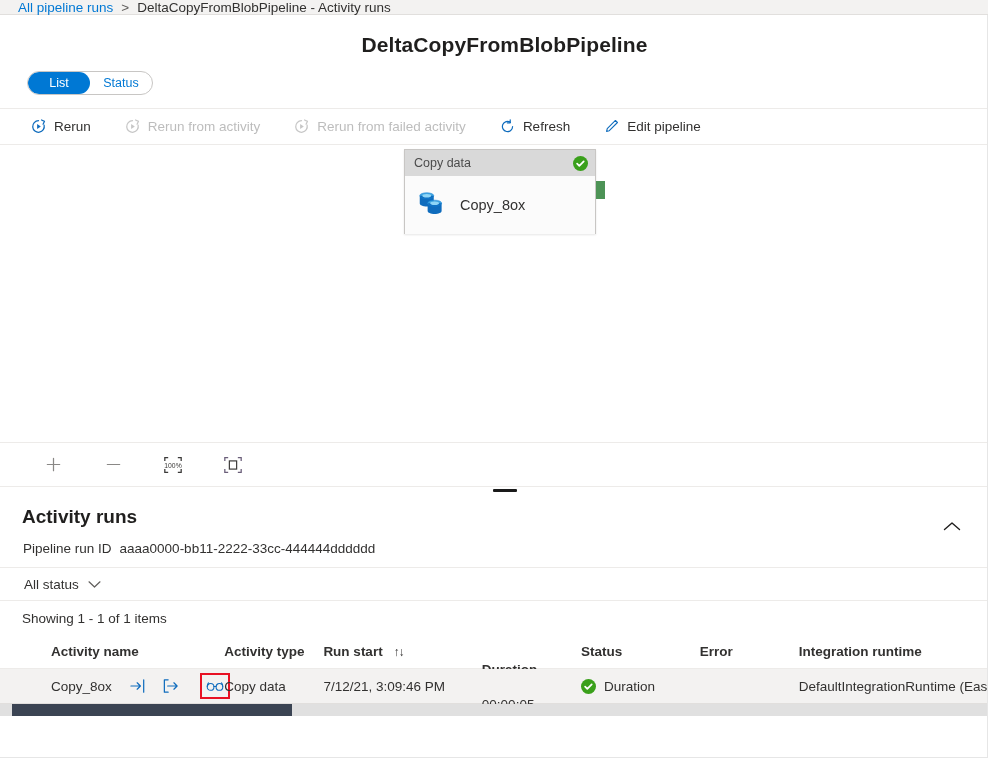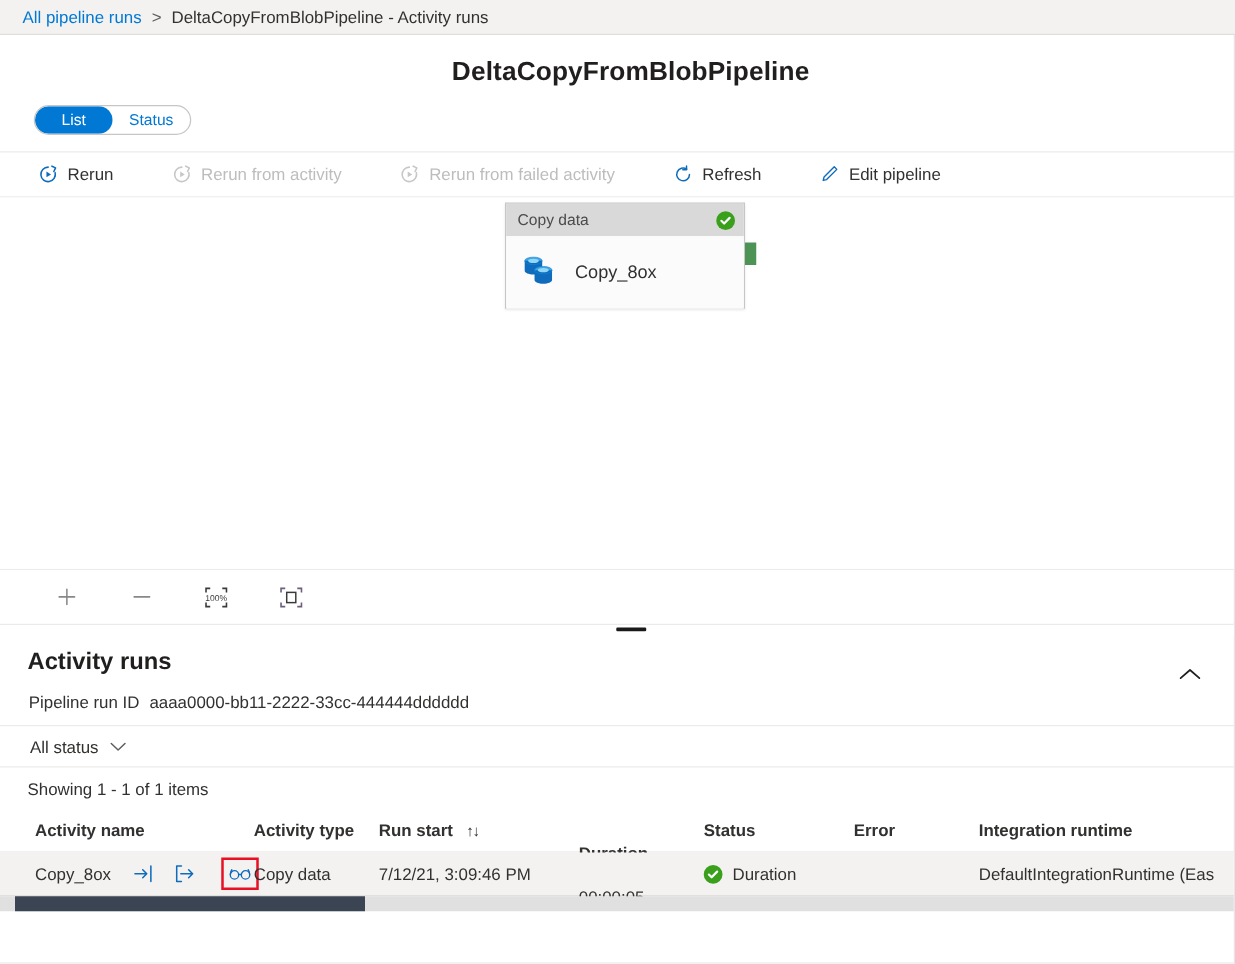--- a/index.html
+++ b/index.html
@@ -9,21 +9,21 @@
     height: 771px;
     font-family: "Liberation Sans", sans-serif;
     font-size: 13px;
     color: #323130;
     background: #ffffff;
     overflow: hidden;
   }
 
   
   #breadcrumb-bar {
-    height: 28px;
+    height: 15px;
     background: #f3f2f1;
     border-bottom: 1px solid #e1dfdd;
     display: flex;
     align-items: center;
     padding-left: 18px;
     font-size: 13.5px;
   }
   #breadcrumb-bar .crumb-link {
     color: #0078d4;
     cursor: pointer;
@@ -86,21 +86,21 @@
 
   
   #command-bar {
     margin-top: 13px;
     height: 37px;
     border-top: 1px solid #edebe9;
     border-bottom: 1px solid #edebe9;
     display: flex;
     align-items: center;
     padding-left: 30px;
-    gap: 16px;
+    gap: 3px;
   }
   .cmd {
     display: flex;
     align-items: center;
     gap: 7px;
     font-size: 13.5px;
     color: #323130;
     padding: 4px 16px 4px 0;
     margin-right: 14px;
     cursor: pointer;
@@ -269,21 +269,21 @@
     color: #323130;
     border-bottom: 1px solid #edebe9;
     height: 34px;
   }
   .tbl-body-row {
     background: #f3f2f1;
     border-bottom: 1px solid #e1dfdd;
     font-size: 13.5px;
     height: 35px;
   }
-  .c-name  { width: 203px; padding-left: 28px; display:flex; align-items:center; }
+  .c-name  { width: 203px; padding-left: 28px; display:flex; align-items:center;margin-left:23px; }
   .c-type  { width: 100px; }
   .c-start { width: 160px; }
   .c-dur   { width: 100px; margin-top: 36px; }
   .c-stat  { width: 120px; display: flex; align-items: center; gap: 8px; }
   .c-err   { width: 100px; }
   .c-irt   { width: 190px; white-space: nowrap; overflow: hidden; }
 
   .sort-arrows { margin-left: 7px; font-size: 12px; color: #323130; letter-spacing:-1px;}
 
   #row-icons {

